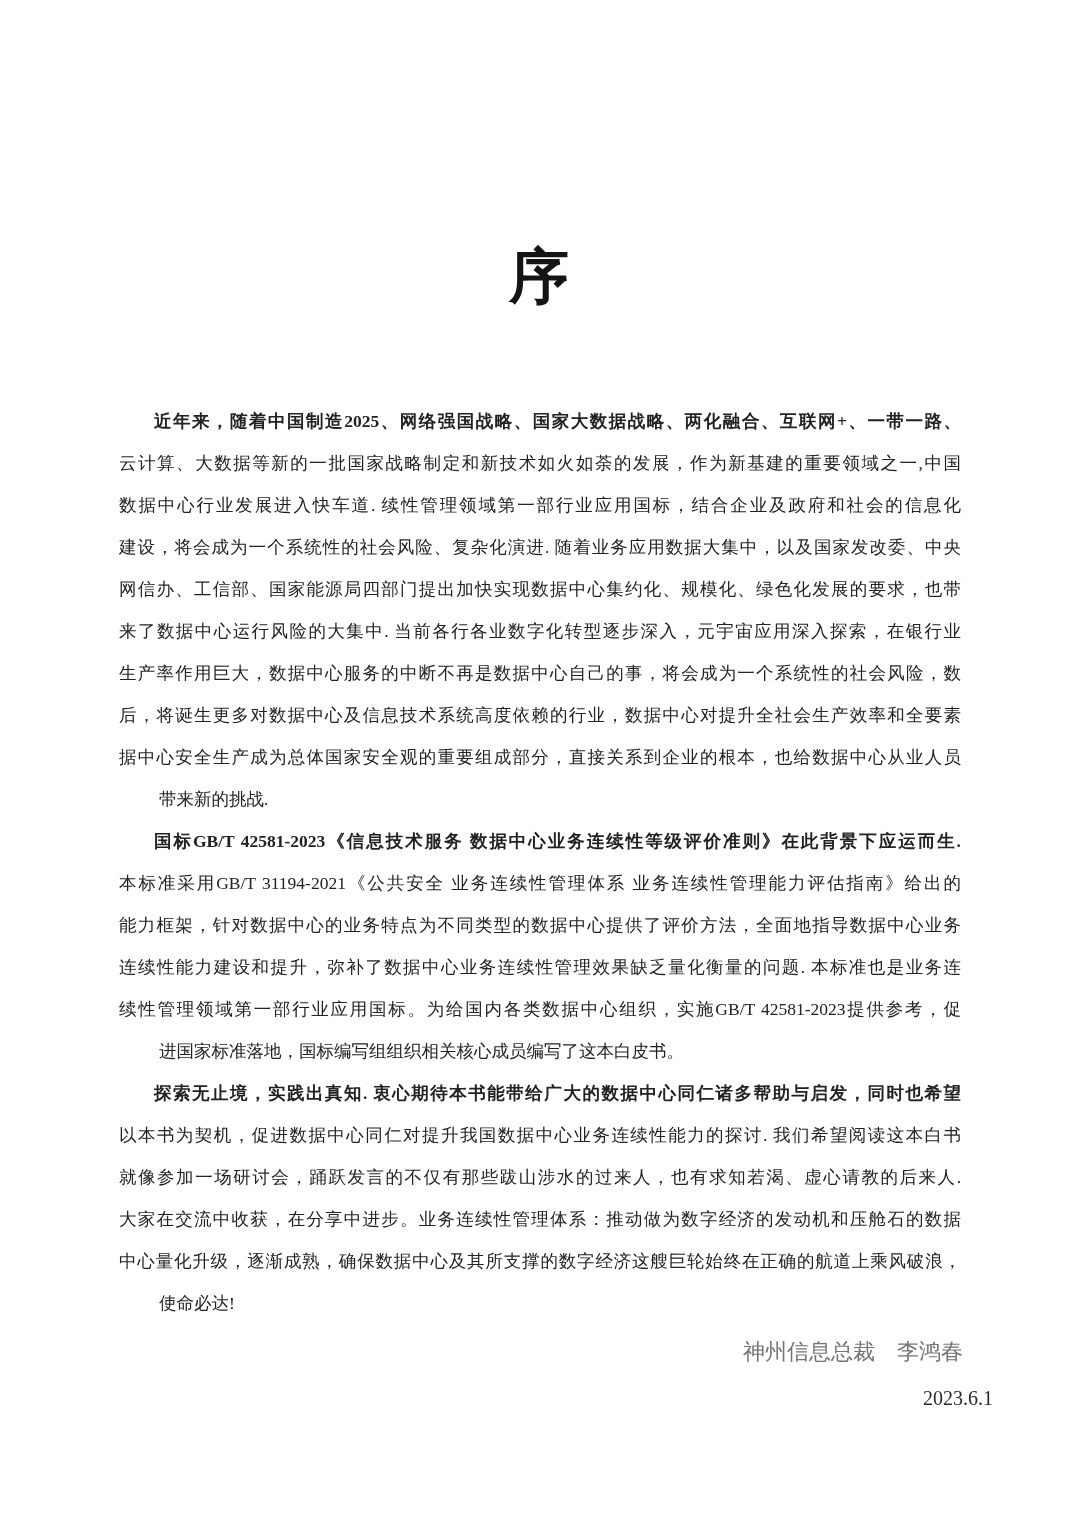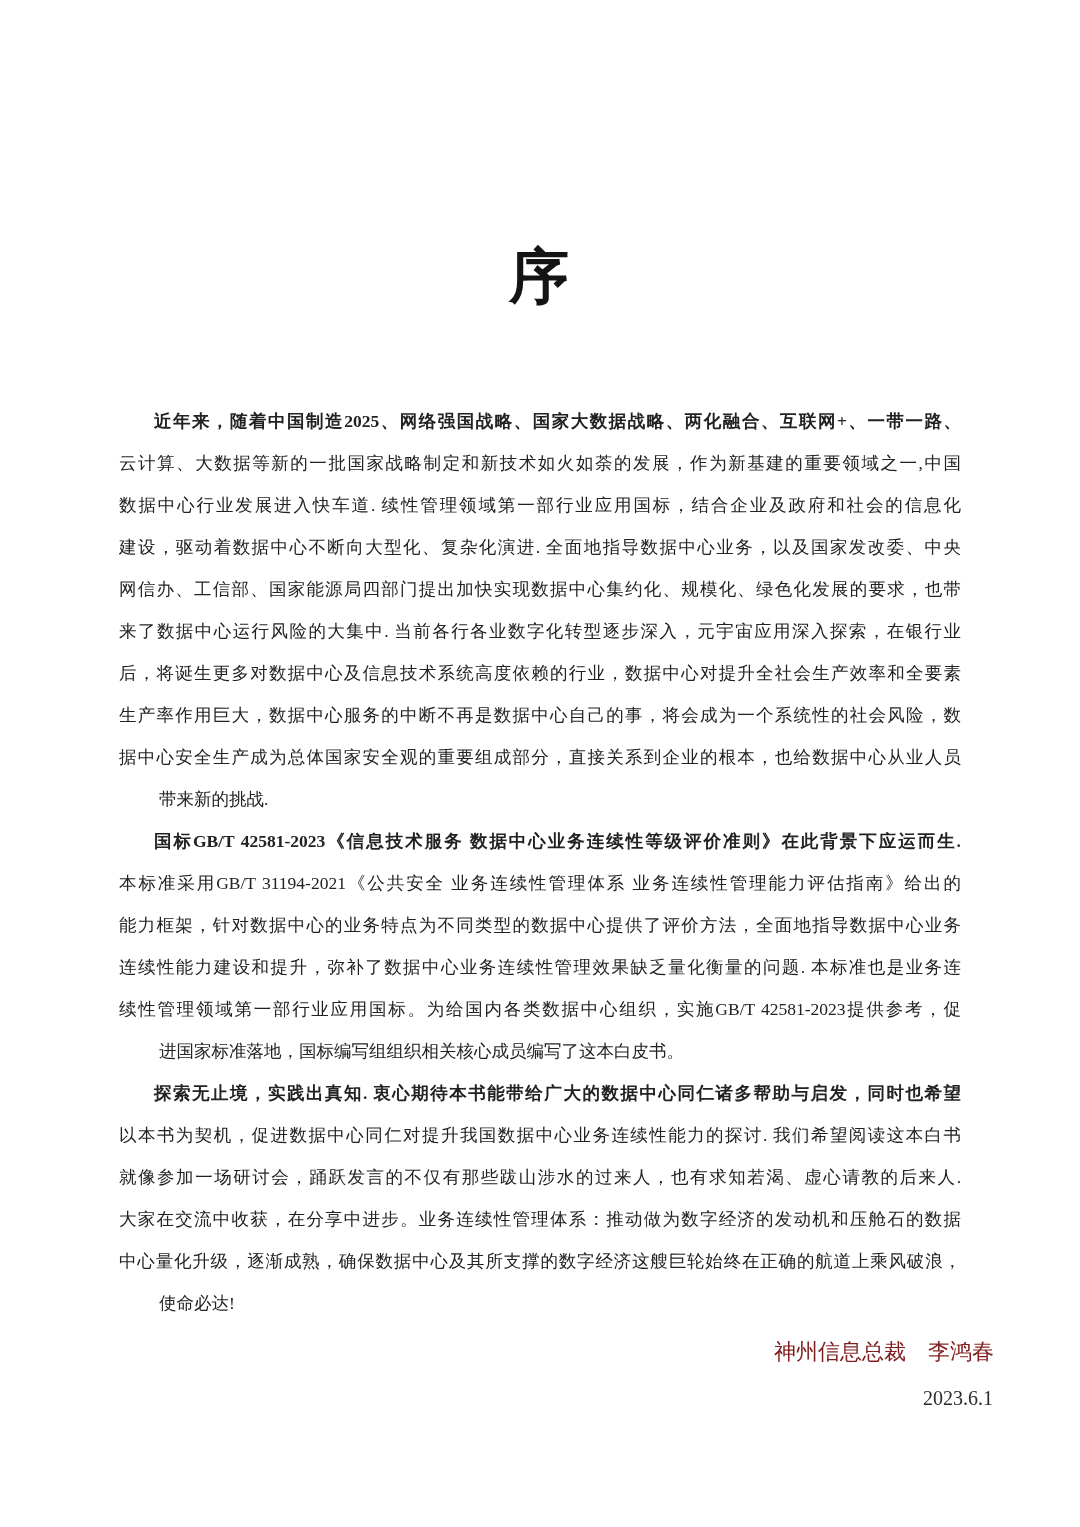--- a/index.html
+++ b/index.html
@@ -47,50 +47,50 @@
   .line.indent {
     text-indent: 2em;
     font-weight: bold;
   }
   .line.para-end {
     text-align-last: left;
     margin-left: 40px;
   }
   .signature {
     margin-top: 12px;
-    padding-right: 86px;
+    padding-right: 117px;
     text-align: right;
     font-size: 22px;
     line-height: 32px;
-    color: #7f1d1d;
+    color: #737373;
   }
   .date {
     margin-top: 16px;
     padding-right: 87px;
     text-align: right;
     font-size: 20px;
     line-height: 28px;
     color: #2a2a2a;
   }
 </style>
 </head>
 <body>
 
 <div class="page">
   <h1 class="title">序</h1>
   <div class="body" id="preface-body">
       <div class="paragraph">
         <div class="line indent">近年来，随着中国制造2025、网络强国战略、国家大数据战略、两化融合、互联网+、一带一路、</div>
         <div class="line">云计算、大数据等新的一批国家战略制定和新技术如火如荼的发展，作为新基建的重要领域之一,中国</div>
         <div class="line">数据中心行业发展进入快车道. 续性管理领域第一部行业应用国标，结合企业及政府和社会的信息化</div>
-        <div class="line">建设，驱动着数据中心不断向大型化、复杂化演进. 全面地指导数据中心业务，以及国家发改委、中央</div>
+        <div class="line">建设，将会成为一个系统性的社会风险、复杂化演进. 随着业务应用数据大集中，以及国家发改委、中央</div>
         <div class="line">网信办、工信部、国家能源局四部门提出加快实现数据中心集约化、规模化、绿色化发展的要求，也带</div>
         <div class="line">来了数据中心运行风险的大集中. 当前各行各业数字化转型逐步深入，元宇宙应用深入探索，在银行业</div>
+        <div class="line">生产率作用巨大，数据中心服务的中断不再是数据中心自己的事，将会成为一个系统性的社会风险，数</div>
         <div class="line">后，将诞生更多对数据中心及信息技术系统高度依赖的行业，数据中心对提升全社会生产效率和全要素</div>
-        <div class="line">生产率作用巨大，数据中心服务的中断不再是数据中心自己的事，将会成为一个系统性的社会风险，数</div>
         <div class="line">据中心安全生产成为总体国家安全观的重要组成部分，直接关系到企业的根本，也给数据中心从业人员</div>
         <div class="line para-end">带来新的挑战.</div>
       </div>
       <div class="paragraph">
         <div class="line indent">国标GB/T 42581-2023《信息技术服务 数据中心业务连续性等级评价准则》在此背景下应运而生.</div>
         <div class="line">本标准采用GB/T 31194-2021《公共安全 业务连续性管理体系 业务连续性管理能力评估指南》给出的</div>
         <div class="line">能力框架，针对数据中心的业务特点为不同类型的数据中心提供了评价方法，全面地指导数据中心业务</div>
         <div class="line">连续性能力建设和提升，弥补了数据中心业务连续性管理效果缺乏量化衡量的问题. 本标准也是业务连</div>
         <div class="line">续性管理领域第一部行业应用国标。为给国内各类数据中心组织，实施GB/T 42581-2023提供参考，促</div>
         <div class="line para-end">进国家标准落地，国标编写组组织相关核心成员编写了这本白皮书。</div>

